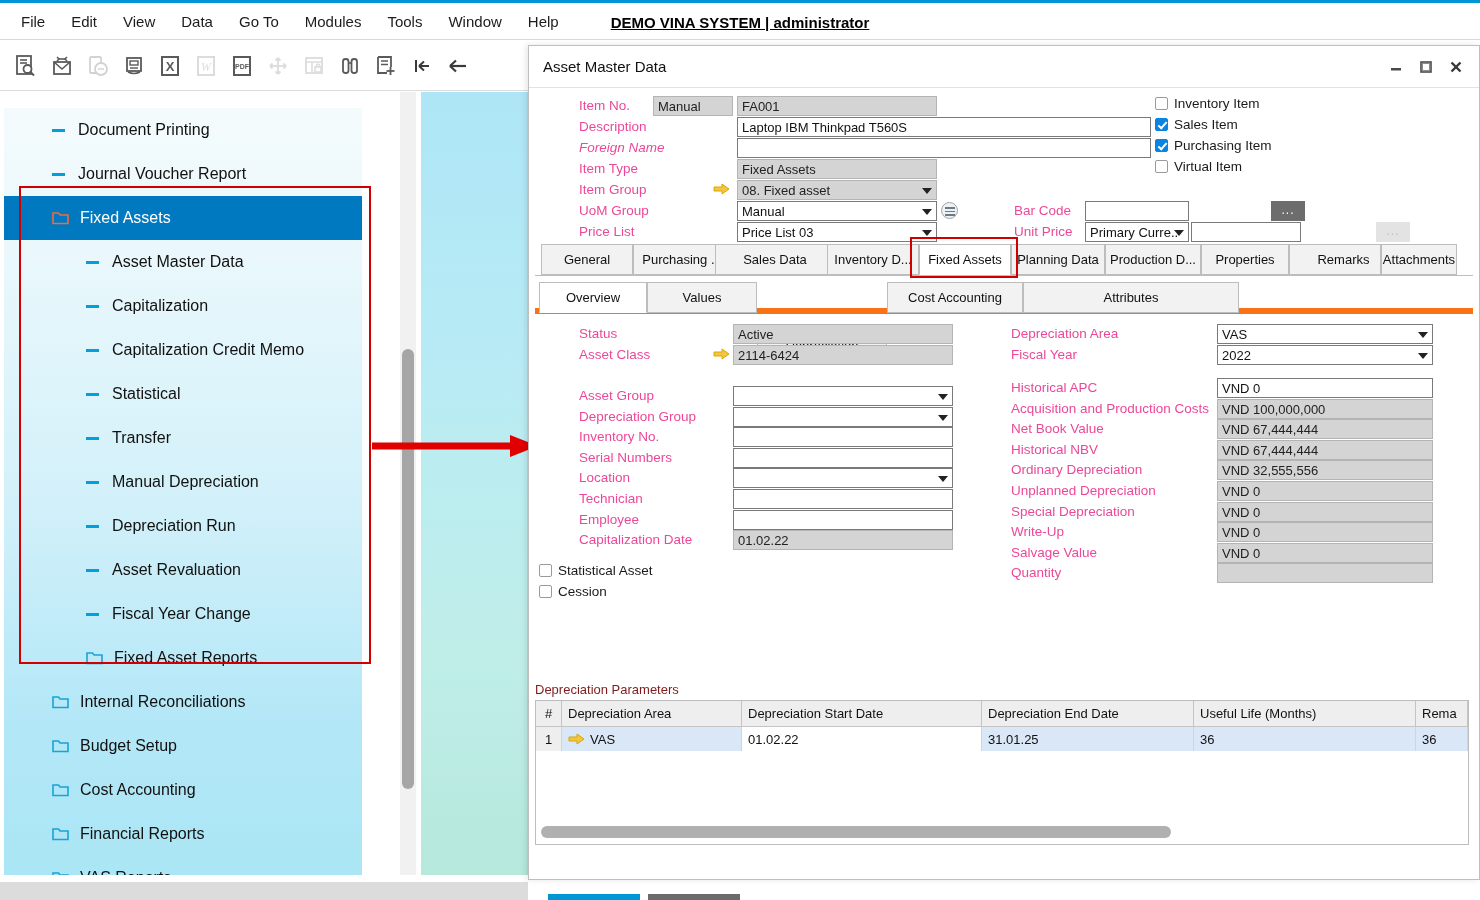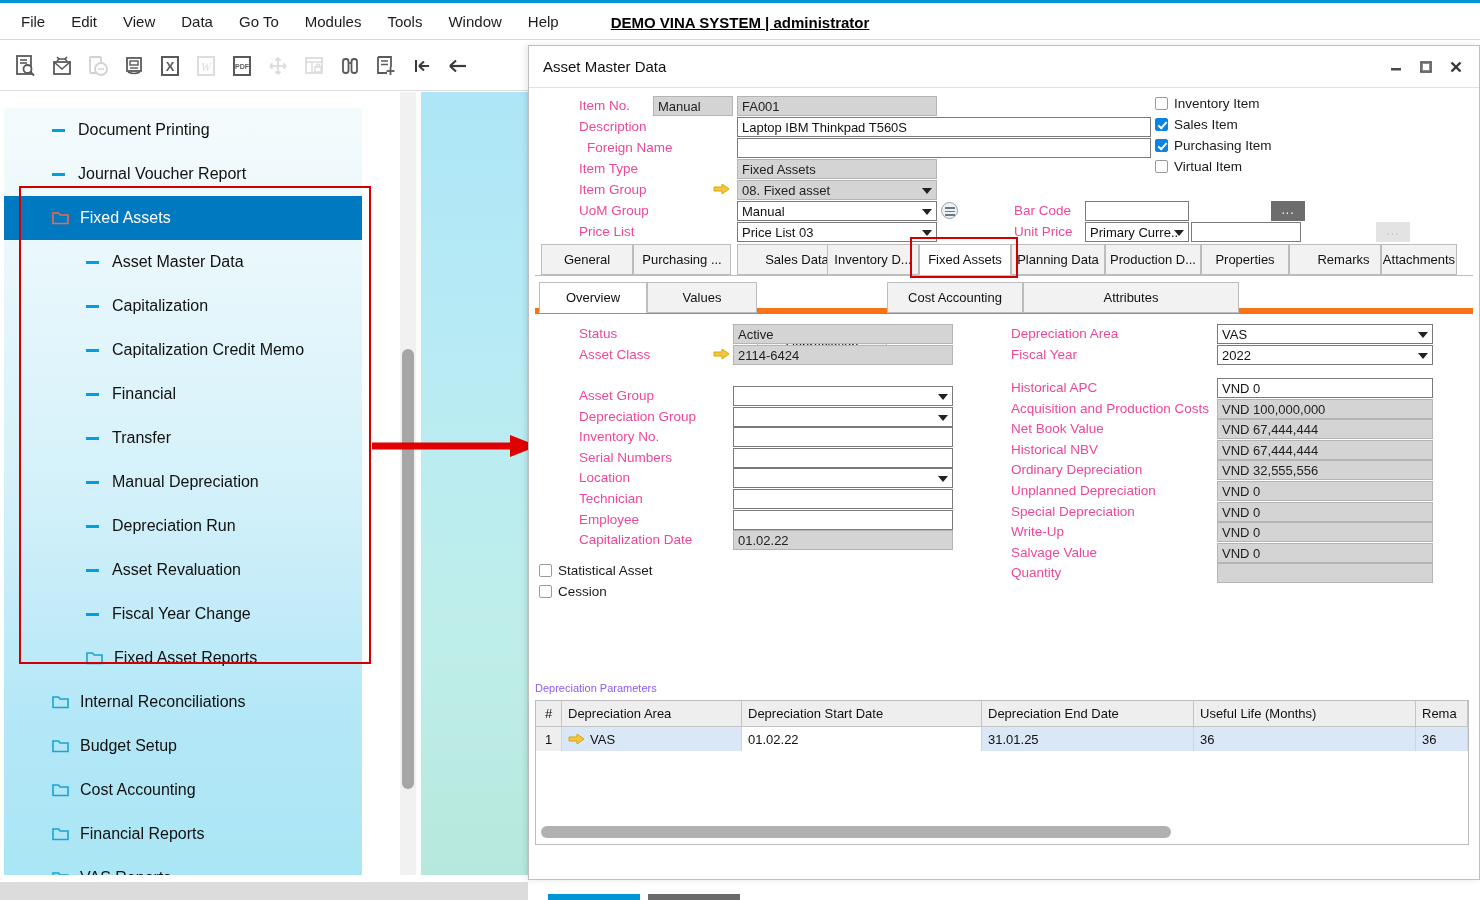--- a/index.html
+++ b/index.html
@@ -177,21 +177,21 @@
   .tab-redbox {
     position:absolute; left:375px; top:-3px; width:108px; height:41px;
     border:2px solid #d00000; z-index:5; pointer-events:none;
   }
 
   
   .ovbody { position:relative; height:320px; }
 
   
   .grid-wrap { position:absolute; left:6px; top:654px; width:934px; height:165px; }
-  .grid-title { position:absolute; left:0; top:-18px; font-size:11px; color:#8b5cf6; }
+  .grid-title { position:absolute; left:0; top:-18px; font-size:13px; color:#7f1d1d; }
   .grid {
     position:absolute; left:0; top:0; width:934px; height:145px;
     border:1px solid #bdbdbd; background:#fff; overflow:hidden;
   }
   .grid-head { display:flex; height:26px; background:#eeeeee; border-bottom:1px solid #c4c4c4; }
   .gh {
     border-right:1px solid #c4c4c4; font-size:13px; color:#111;
     display:flex; align-items:center; padding:0 6px; white-space:nowrap; overflow:hidden;
   }
   .grid-row { display:flex; height:24px; background:#d9e7f7; }
@@ -363,21 +363,21 @@
       <div class="tree-row child">
         <span class="bullet"></span>
         <span>Capitalization</span>
       </div>
       <div class="tree-row child">
         <span class="bullet"></span>
         <span>Capitalization Credit Memo</span>
       </div>
       <div class="tree-row child">
         <span class="bullet"></span>
-        <span>Financial</span>
+        <span>Statistical</span>
       </div>
       <div class="tree-row child">
         <span class="bullet"></span>
         <span>Transfer</span>
       </div>
       <div class="tree-row child">
         <span class="bullet"></span>
         <span>Manual Depreciation</span>
       </div>
       <div class="tree-row child">
@@ -481,21 +481,21 @@
     </div>
 
     <div class="hdr">
       <div class="lbl" style="left:10px; top:10px;">Item No.</div>
       <div class="fld ro" style="left:124px; top:8px; width:80px;">Manual</div>
       <div class="fld ro" style="left:208px; top:8px; width:200px;">FA001</div>
 
       <div class="lbl" style="left:10px; top:31px;">Description</div>
       <div class="fld" style="left:208px; top:29px; width:414px;">Laptop IBM Thinkpad T560S</div>
 
-      <div class="lbl" style="left:18px; top:52px;">Foreign Name</div>
+      <div class="lbl" style="left:10px; top:52px;font-style:italic;">Foreign Name</div>
       <div class="fld" style="left:208px; top:50px; width:414px;"></div>
 
       <div class="lbl" style="left:10px; top:73px;">Item Type</div>
       <div class="fld ro" style="left:208px; top:71px; width:200px;">Fixed Assets</div>
 
       <div class="lbl" style="left:10px; top:94px;">Item Group</div>
       <div class="yellow-arrow" style="left:184px; top:94px;">
         <svg width="18" height="14" viewBox="0 0 18 14">
             <path d="M1 5 h8 V2 l7 5 l-7 5 V9 H1 Z" fill="#f4c542" stroke="#d9a800" stroke-width="1"></path>
           </svg>
@@ -537,21 +537,21 @@
             <span class="cbx"></span>
             <span>Virtual Item</span>
           </div>
         </div>
     </div>
 
     <div class="tabs-outer" id="tabs">
       <div class="tab-redbox"></div>
     <div class="tab" style="left: 6px; width: 92px;">General</div>
         <div class="tab" style="left: 98px; width: 98px;">Purchasing ...</div>
-        <div class="tab" style="left: 202px; width: 120px;">Sales Data</div>
+        <div class="tab" style="left: 180px; width: 120px;">Sales Data</div>
         <div class="tab" style="left: 292px; width: 92px;">Inventory D...</div>
         <div class="tab active" style="left: 384px; width: 92px;">Fixed Assets</div>
         <div class="tab" style="left: 476px; width: 94px;">Planning Data</div>
         <div class="tab" style="left: 570px; width: 96px;">Production D...</div>
         <div class="tab" style="left: 666px; width: 88px;">Properties</div>
         <div class="tab" style="left: 754px; width: 92px; padding-left: 17px;">Remarks</div>
         <div class="tab" style="left: 846px; width: 76px; text-align: center;">Attachments</div>
       </div>
     <div class="subtabs-outer" id="subtabs">
         <div class="subtab active" style="left: 4px; width: 108px;">Overview</div>

